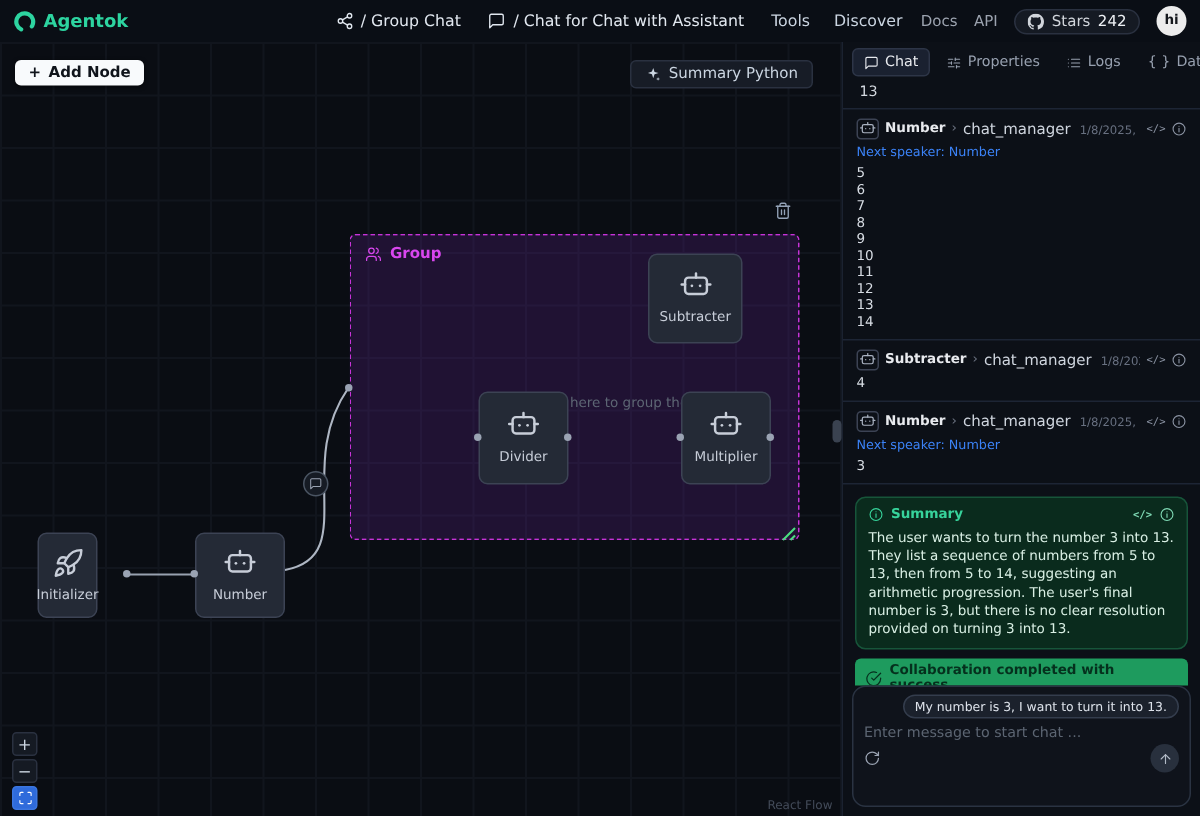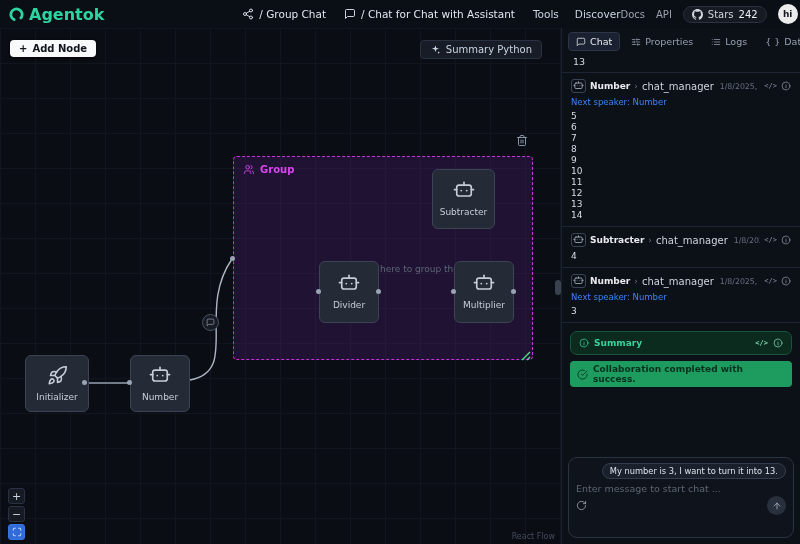--- a/index.html
+++ b/index.html
@@ -5,21 +5,21 @@
   *{margin:0;padding:0;box-sizing:border-box}
   html,body{width:800px;height:544px;overflow:hidden;background:#080b10;
     font-family:"DejaVu Sans","Liberation Sans",sans-serif;color:#e5e7eb;font-size:10px}
   svg.ic{display:inline-block;vertical-align:middle;flex:none;fill:none;stroke:currentColor;
     stroke-width:1.8;stroke-linecap:round;stroke-linejoin:round}
   svg.ic.fill{fill:currentColor;stroke:none}
 
   
   .navbar{position:absolute;left:0;top:0;width:800px;height:28px;background:#0a0e15;
     display:flex;align-items:center;padding:0 9px;z-index:10}
-  .brand{display:flex;align-items:center;gap:5px;color:#2dd4a0;font-weight:bold;font-size:16px}
+  .brand{display:flex;align-items:center;gap:5px;color:#2dd4a0;font-weight:bold;font-size:12px}
   .crumbs{display:flex;align-items:flex-start;gap:18px;margin-left:138px}
   .crumb{display:flex;align-items:center;gap:5px;font-size:10.5px;color:#e2e8f0;white-space:nowrap}
   .nav-links{display:flex;gap:16px;margin-left:18px;color:#cbd5e1;font-size:10.5px}
   .nav-right{margin-left:auto;display:flex;align-items:center;gap:11px;color:#9ca3af;font-size:10px}
   .stars{display:flex;align-items:center;gap:5px;background:#151a23;border:1px solid #2a3140;
     border-radius:10px;padding:2px 8px;color:#d1d5db}
   .stars b{font-weight:normal;color:#eef1f5}
   .avatar{width:20px;height:20px;border-radius:50%;background:#ececec;color:#15181d;
     display:flex;align-items:center;justify-content:center;font-size:9px;font-weight:bold}
 
@@ -271,21 +271,21 @@
   <span class="handle" style="left:376px;top:261px"></span>
   <span class="handle" style="left:451px;top:261px"></span>
   <span class="handle" style="left:511px;top:261px"></span>
 
   <div class="edge-badge">
     <svg class="ic" width="9" height="9">
         <use href="#i-chat"></use>
       </svg>
   </div>
 
-  <div class="node" style="left:25px;top:327px;width:64px;height:57px">
+  <div class="node" style="left:25px;top:327px;width:40px;height:57px">
     <svg class="ic" width="21" height="21">
         <use href="#i-rocket"></use>
       </svg>
     <span class="nlabel">Initializer</span>
   </div>
   <div class="node" style="left:130px;top:327px;width:60px;height:57px">
     <svg class="ic" width="22" height="20">
         <use href="#i-robot"></use>
       </svg>
     <span class="nlabel">Number</span>
@@ -446,20 +446,21 @@
           </svg>
         <span>Summary</span>
         <span style="flex:1"></span>
         <span class="mcode">&lt;/&gt;</span>
         <span class="mic">
           <svg class="ic" width="10" height="10">
               <use href="#i-info"></use>
             </svg>
         </span>
       </div>
+      <div class="sum-body">The user wants to turn the number 3 into 13. They list a sequence of numbers from 5 to 13, then from 5 to 14, suggesting an arithmetic progression. The user's final number is 3, but there is no clear resolution provided on turning 3 into 13.</div>
     </div>
 
     <div class="status">
       <svg class="ic" width="11" height="11">
           <use href="#i-check-circle"></use>
         </svg>
       <span>Collaboration completed with success.</span>
     </div>
 
   </div>

